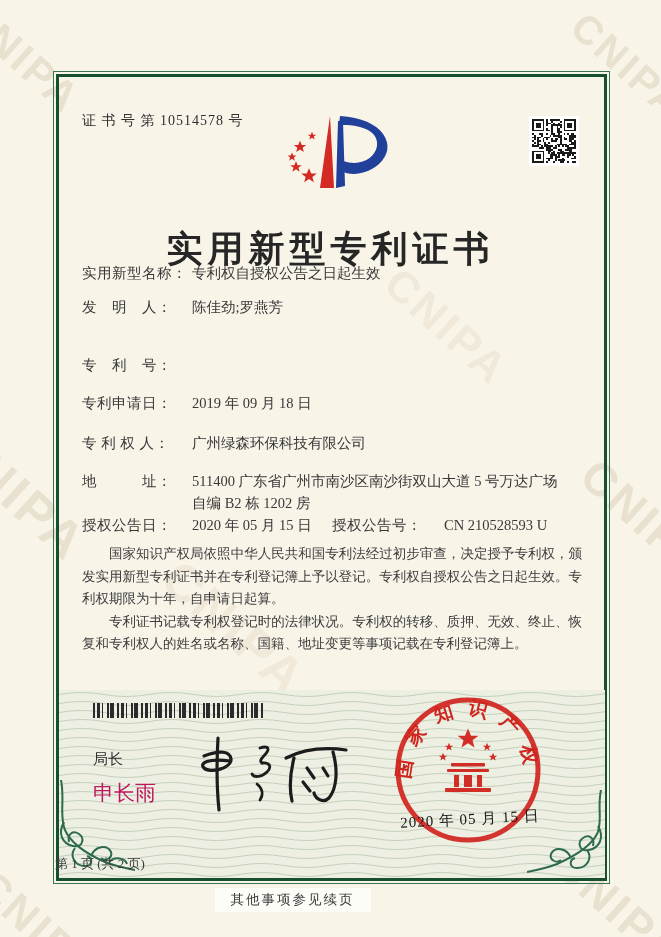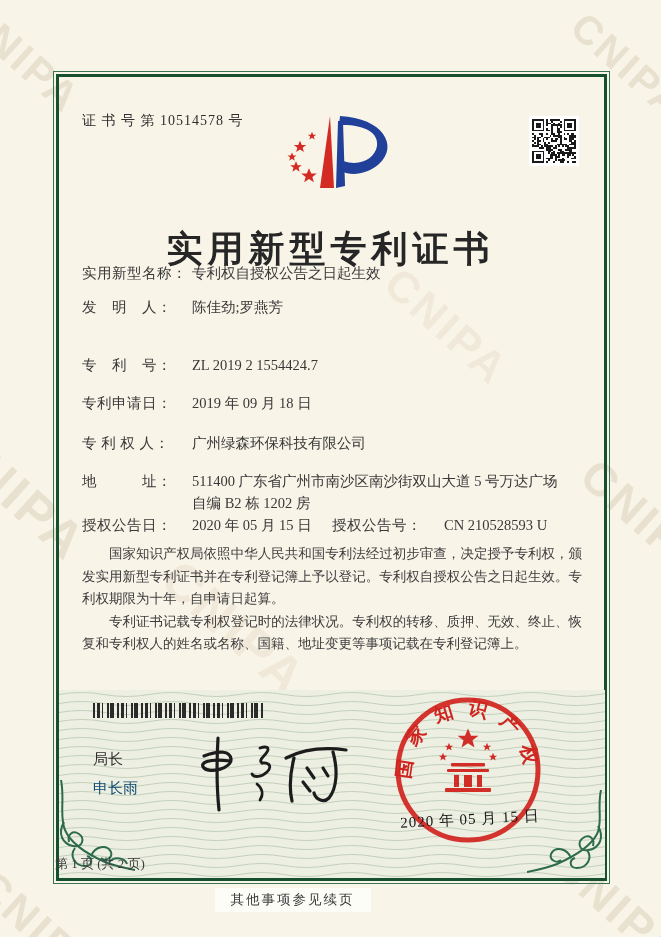--- a/index.html
+++ b/index.html
@@ -58,21 +58,21 @@
   .barcode {
     position:absolute; left:93px; top:703px; width:170px; height:15px; z-index:6;
     background:repeating-linear-gradient(90deg,
       #2b2b2b 0 2px, transparent 2px 4px,
       #2b2b2b 4px 7px, transparent 7px 9px,
       #2b2b2b 9px 10px, transparent 10px 14px,
       #2b2b2b 14px 16px, transparent 16px 17px,
       #2b2b2b 17px 21px, transparent 21px 24px);
   }
   .signoff-title { position:absolute; left:93px; top:750px; font-size:15px; color:#2e2e2e; z-index:6; }
-  .signoff-name  { position:absolute; left:93px; top:779px; font-size:15px; color:#0c4a6e; z-index:6; }
+  .signoff-name  { position:absolute; left:93px; top:779px; font-size:21px; color:#be185d; z-index:6; }
   .signature { position:absolute; left:190px; top:726px; z-index:6; }
   .seal { position:absolute; left:393px; top:695px; z-index:6; }
   .seal-date {
     position:absolute; left:385px; top:810px; width:170px; text-align:center; z-index:7;
     font-size:15px; letter-spacing:1px; color:#161616; transform:rotate(-3deg);
   }
   .ornament { position:absolute; z-index:4; }
   .ornament.left { left:57px; top:780px; }
   .ornament.right { left:527px; top:790px; transform:scaleX(-1); }
   .page-num {
@@ -372,21 +372,20 @@
   <div class="field-row" style="top:262px;">
     <span class="flabel">实用新型名称：</span>
     <span class="fvalue">专利权自授权公告之日起生效</span>
   </div>
   <div class="field-row" style="top:296px;">
     <span class="flabel">发　明　人：</span>
     <span class="fvalue">陈佳劲;罗燕芳</span>
   </div>
   <div class="field-row" style="top:354px;">
     <span class="flabel">专　利　号：</span>
-    <span class="fvalue">ZL 2019 2 1554424.7</span>
   </div>
   <div class="field-row" style="top:392px;">
     <span class="flabel">专利申请日：</span>
     <span class="fvalue">2019 年 09 月 18 日</span>
   </div>
   <div class="field-row" style="top:432px;">
     <span class="flabel">专 利 权 人：</span>
     <span class="fvalue">广州绿森环保科技有限公司</span>
   </div>
   <div class="field-row" style="top:470px;">

